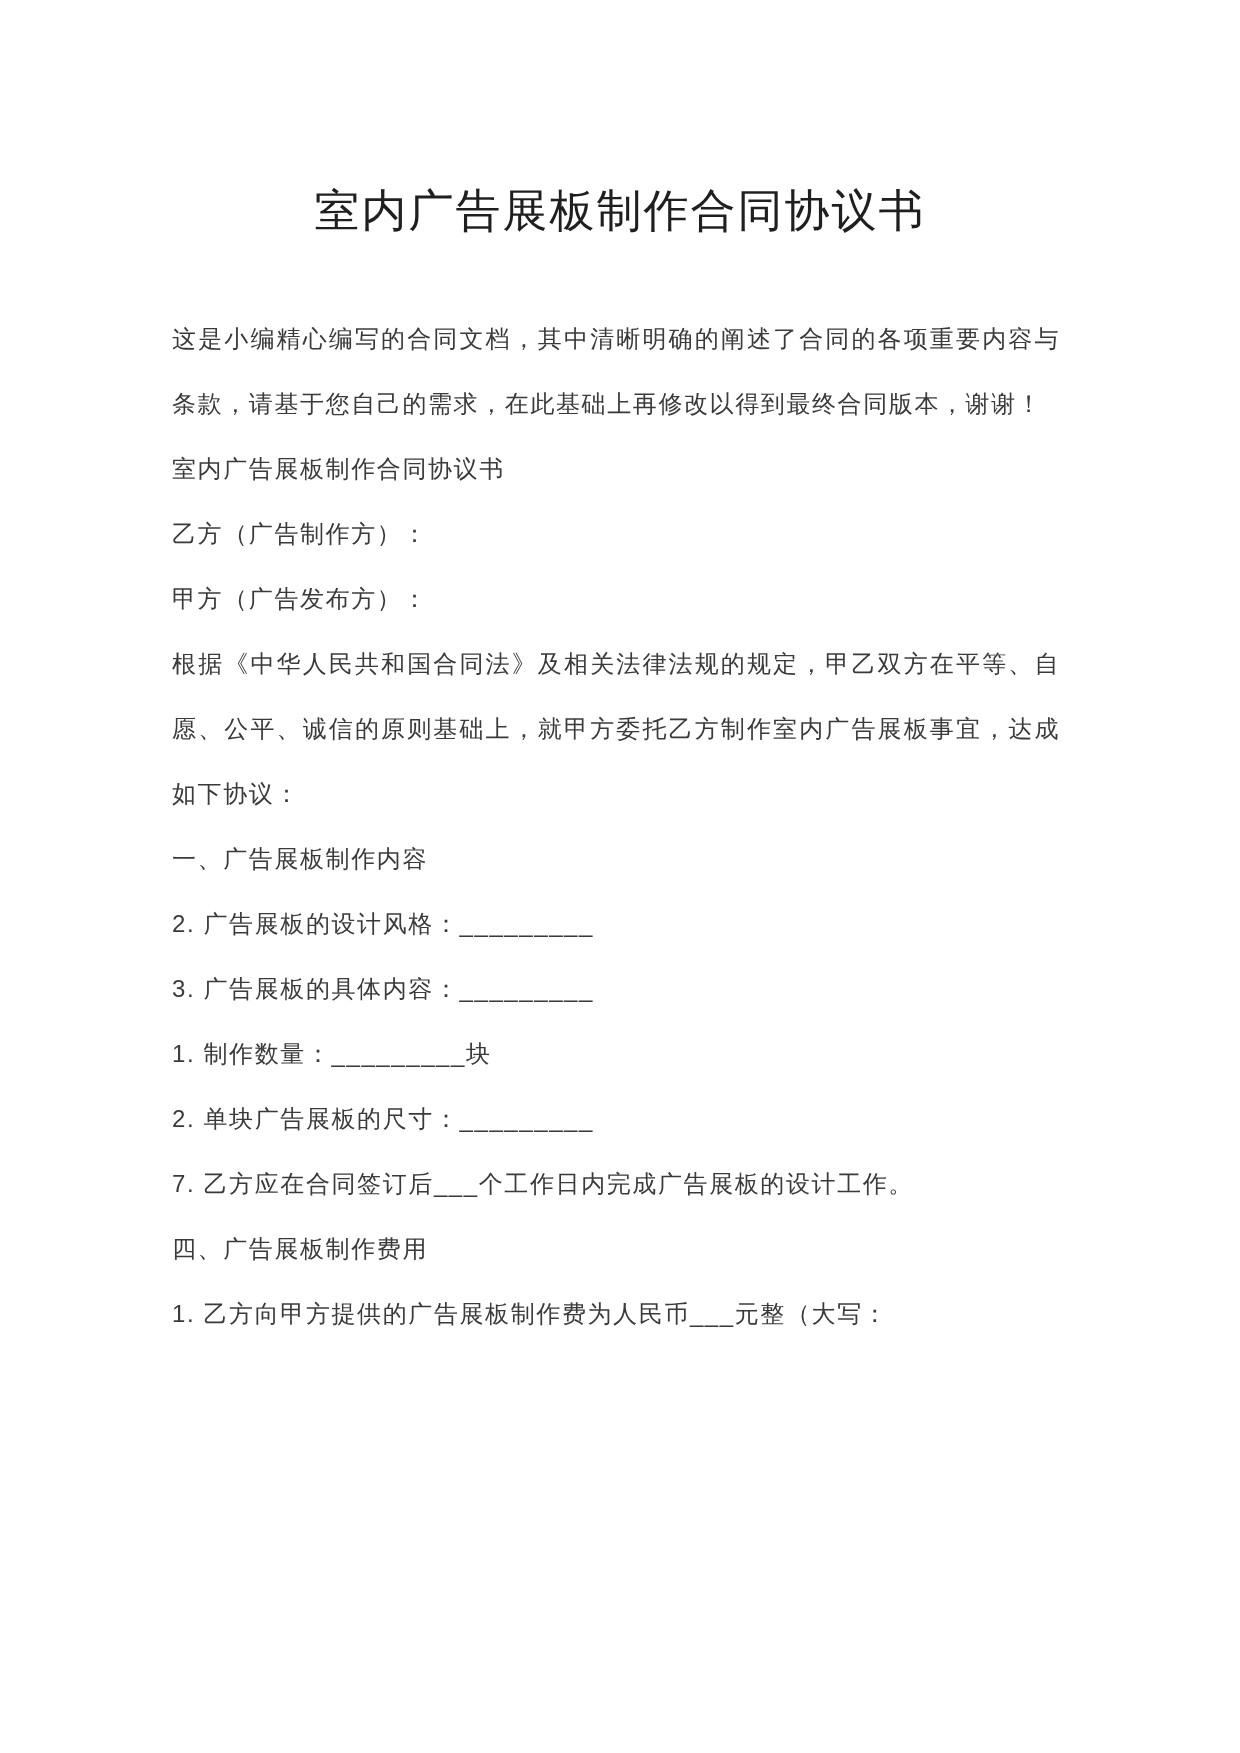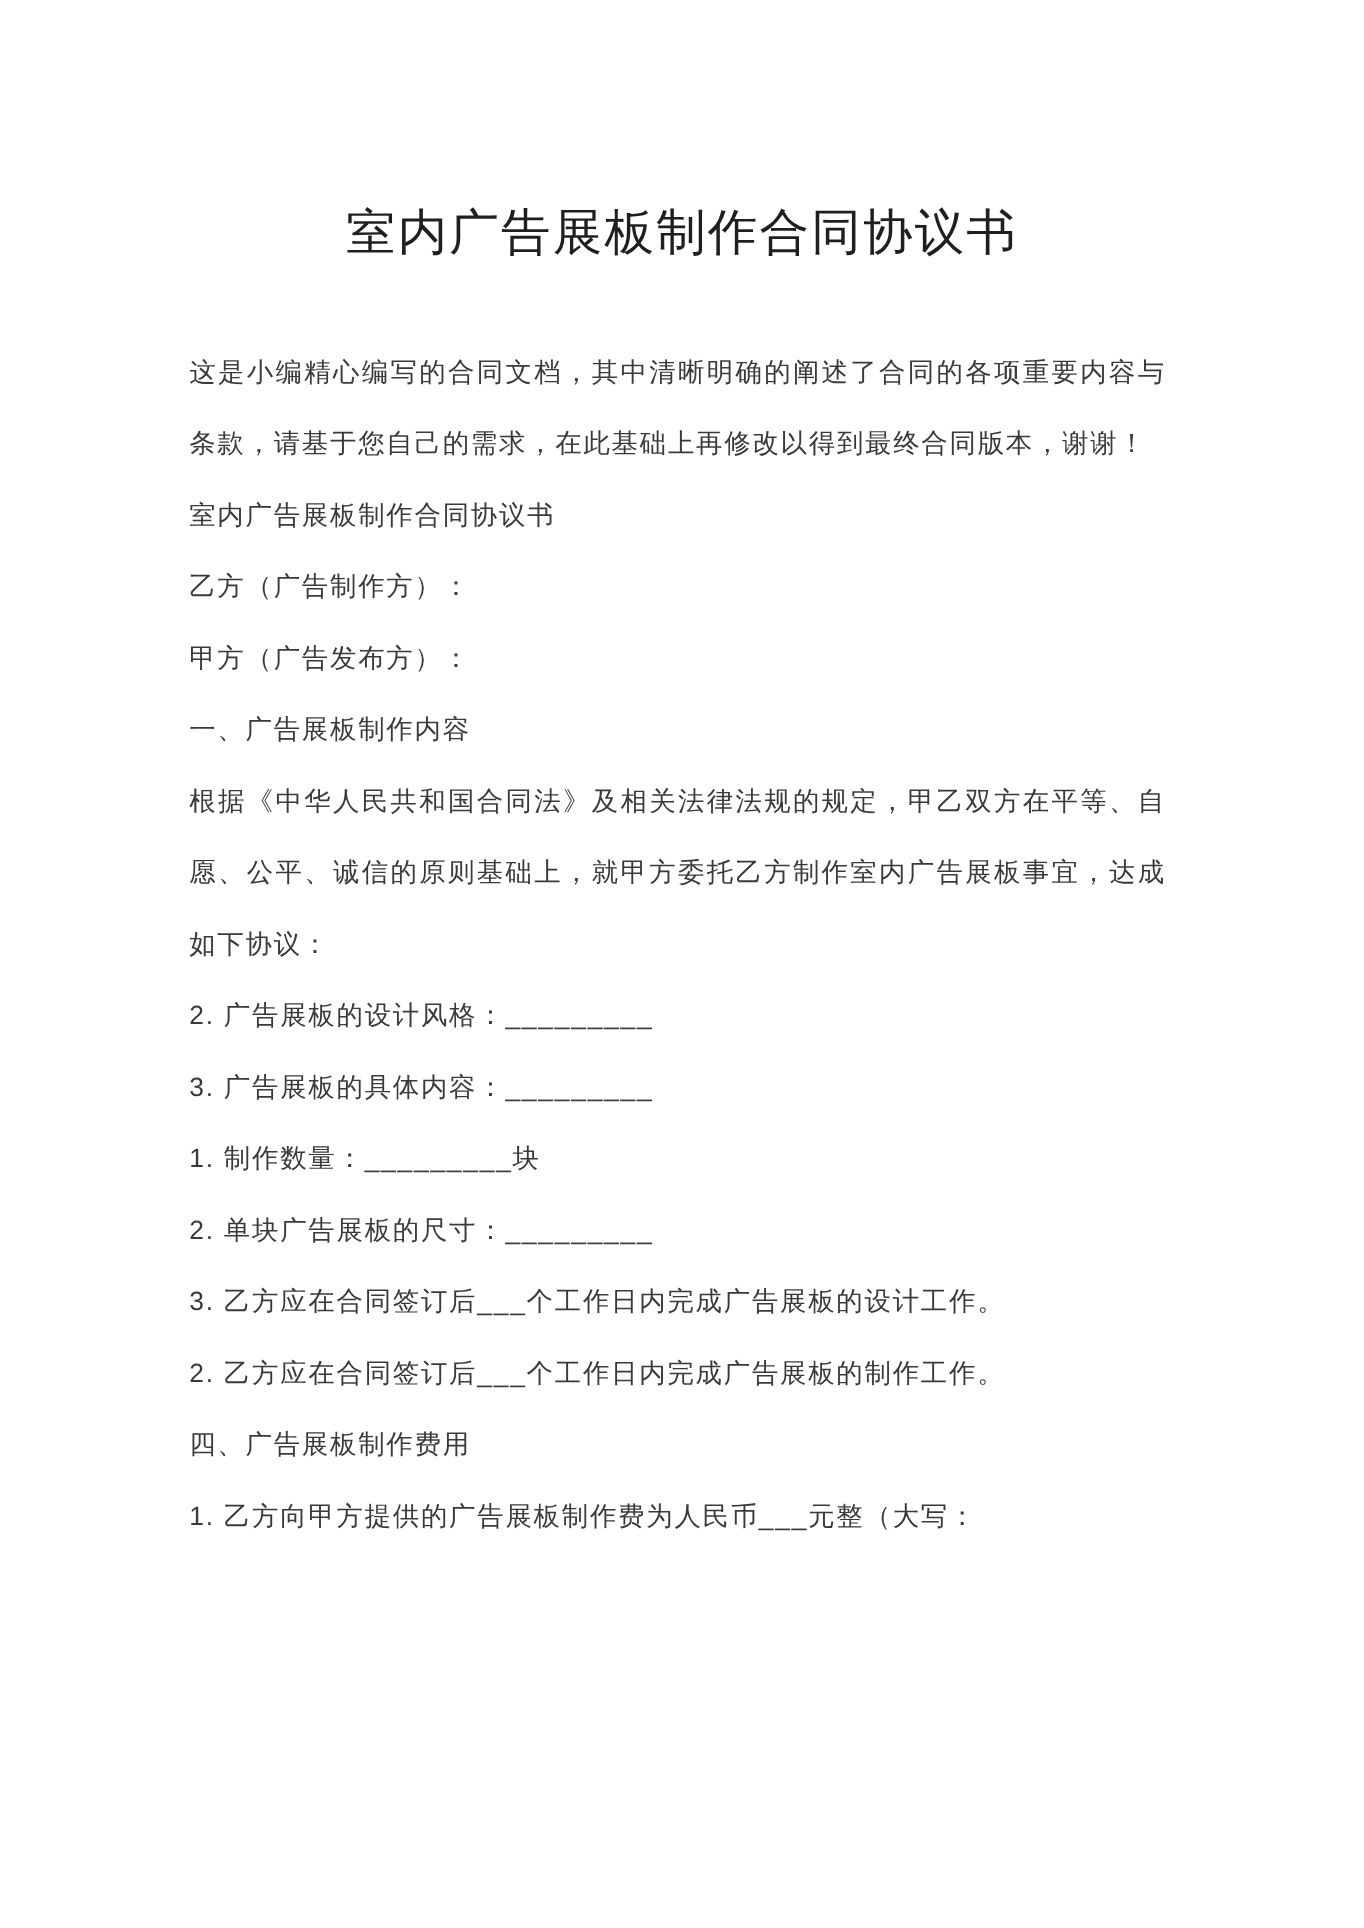--- a/index.html
+++ b/index.html
@@ -43,24 +43,23 @@
 </head>
 <body>
 
 <div class="page">
   <h1 class="title">室内广告展板制作合同协议书</h1>
   <div class="doc-body" id="doc-body">
       <p class="para">这是小编精心编写的合同文档，其中清晰明确的阐述了合同的各项重要内容与条款，请基于您自己的需求，在此基础上再修改以得到最终合同版本，谢谢！</p>
       <p class="para">室内广告展板制作合同协议书</p>
       <p class="para">乙方（广告制作方）：</p>
       <p class="para">甲方（广告发布方）：</p>
+      <p class="para">根据《中华人民共和国合同法》及相关法律法规的规定，甲乙双方在平等、自愿、公平、诚信的原则基础上，就甲方委托乙方制作室内广告展板事宜，达成如下协议：</p>
       <p class="para">一、广告展板制作内容</p>
-      <p class="para">根据《中华人民共和国合同法》及相关法律法规的规定，甲乙双方在平等、自愿、公平、诚信的原则基础上，就甲方委托乙方制作室内广告展板事宜，达成如下协议：</p>
       <p class="para">2. 广告展板的设计风格：_________</p>
       <p class="para">3. 广告展板的具体内容：_________</p>
       <p class="para">1. 制作数量：_________块</p>
       <p class="para">2. 单块广告展板的尺寸：_________</p>
-      <p class="para">3. 乙方应在合同签订后___个工作日内完成广告展板的设计工作。</p>
-      <p class="para">2. 乙方应在合同签订后___个工作日内完成广告展板的制作工作。</p>
+      <p class="para">7. 乙方应在合同签订后___个工作日内完成广告展板的设计工作。</p>
       <p class="para">四、广告展板制作费用</p>
       <p class="para">1. 乙方向甲方提供的广告展板制作费为人民币___元整（大写：</p>
     </div>
 </div>
 
 </body></html>

